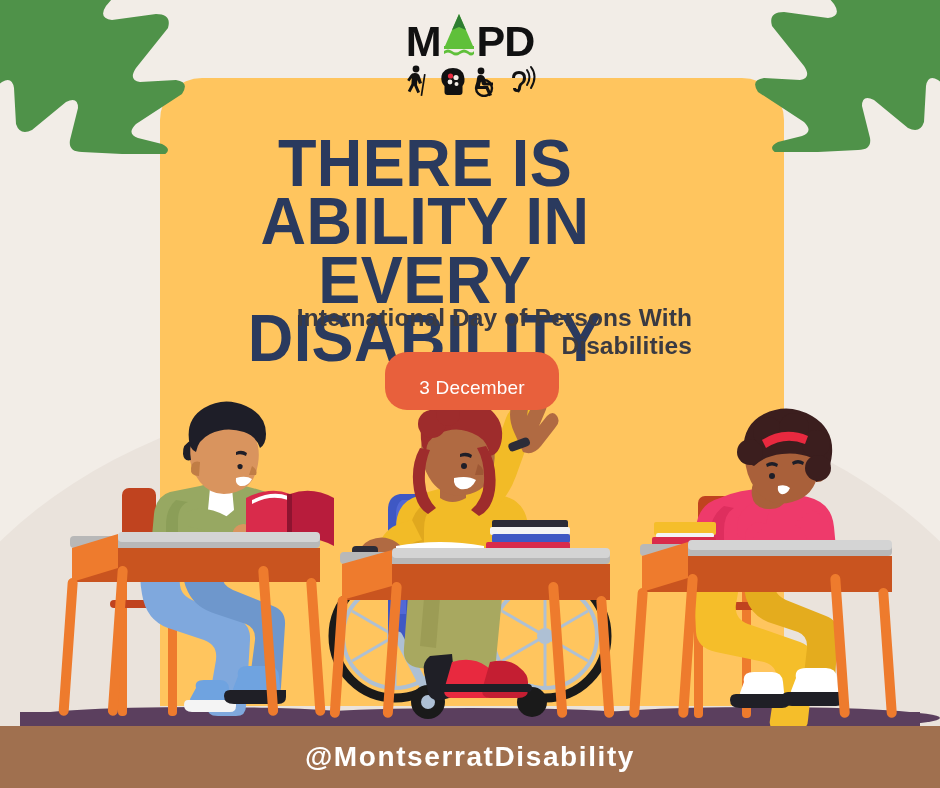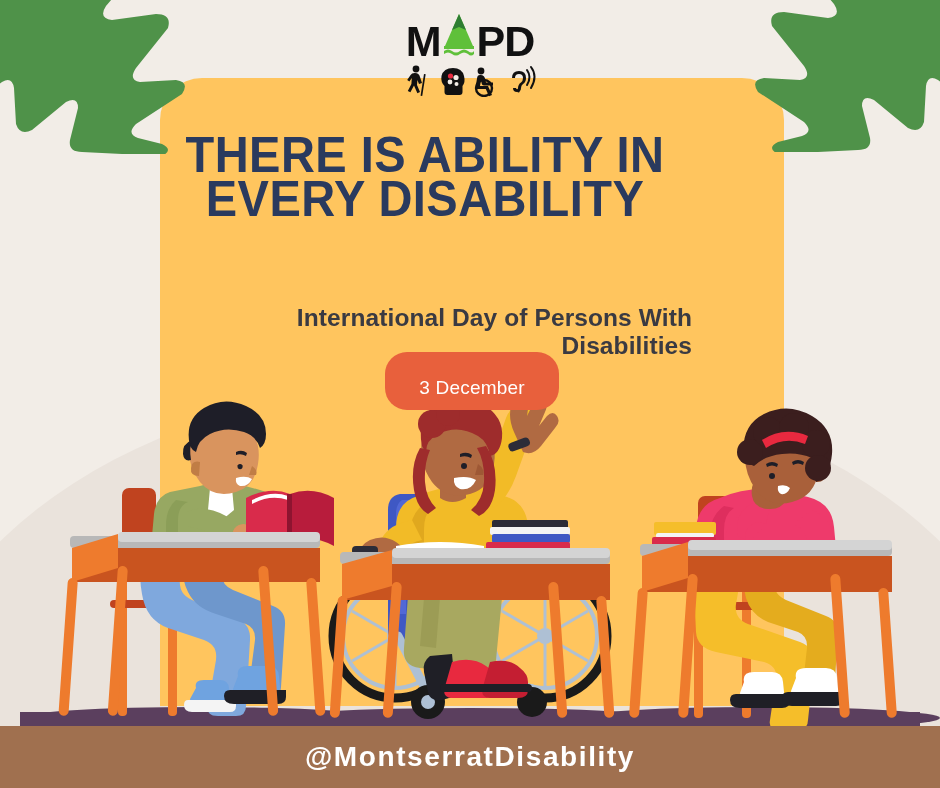--- a/index.html
+++ b/index.html
@@ -47,21 +47,21 @@
   .logo-word .mountain{ display:block; margin:0 1px; }
   .logo-icons{ display:flex; align-items:flex-end; gap:3px; margin-top:2px; }
 
   
   .headline{
     position:absolute; left:160px; top:134px; width:530px;
     text-align:center; z-index:30;
     color:#2A3A5E;
     font-family:"Liberation Sans Narrow","Liberation Sans",sans-serif;
     font-weight:900;
-    font-size:50px;
+    font-size:67px;
     line-height:0.87;
     letter-spacing:0.5px;
     text-transform:uppercase;
   }
   .headline .l1, .headline .l2{ display:block; transform:scaleX(0.94); }
 
   .subtitle{
     position:absolute; left:160px; top:304px; width:532px;
     text-align:right; z-index:30;
     color:#3A3A42;

